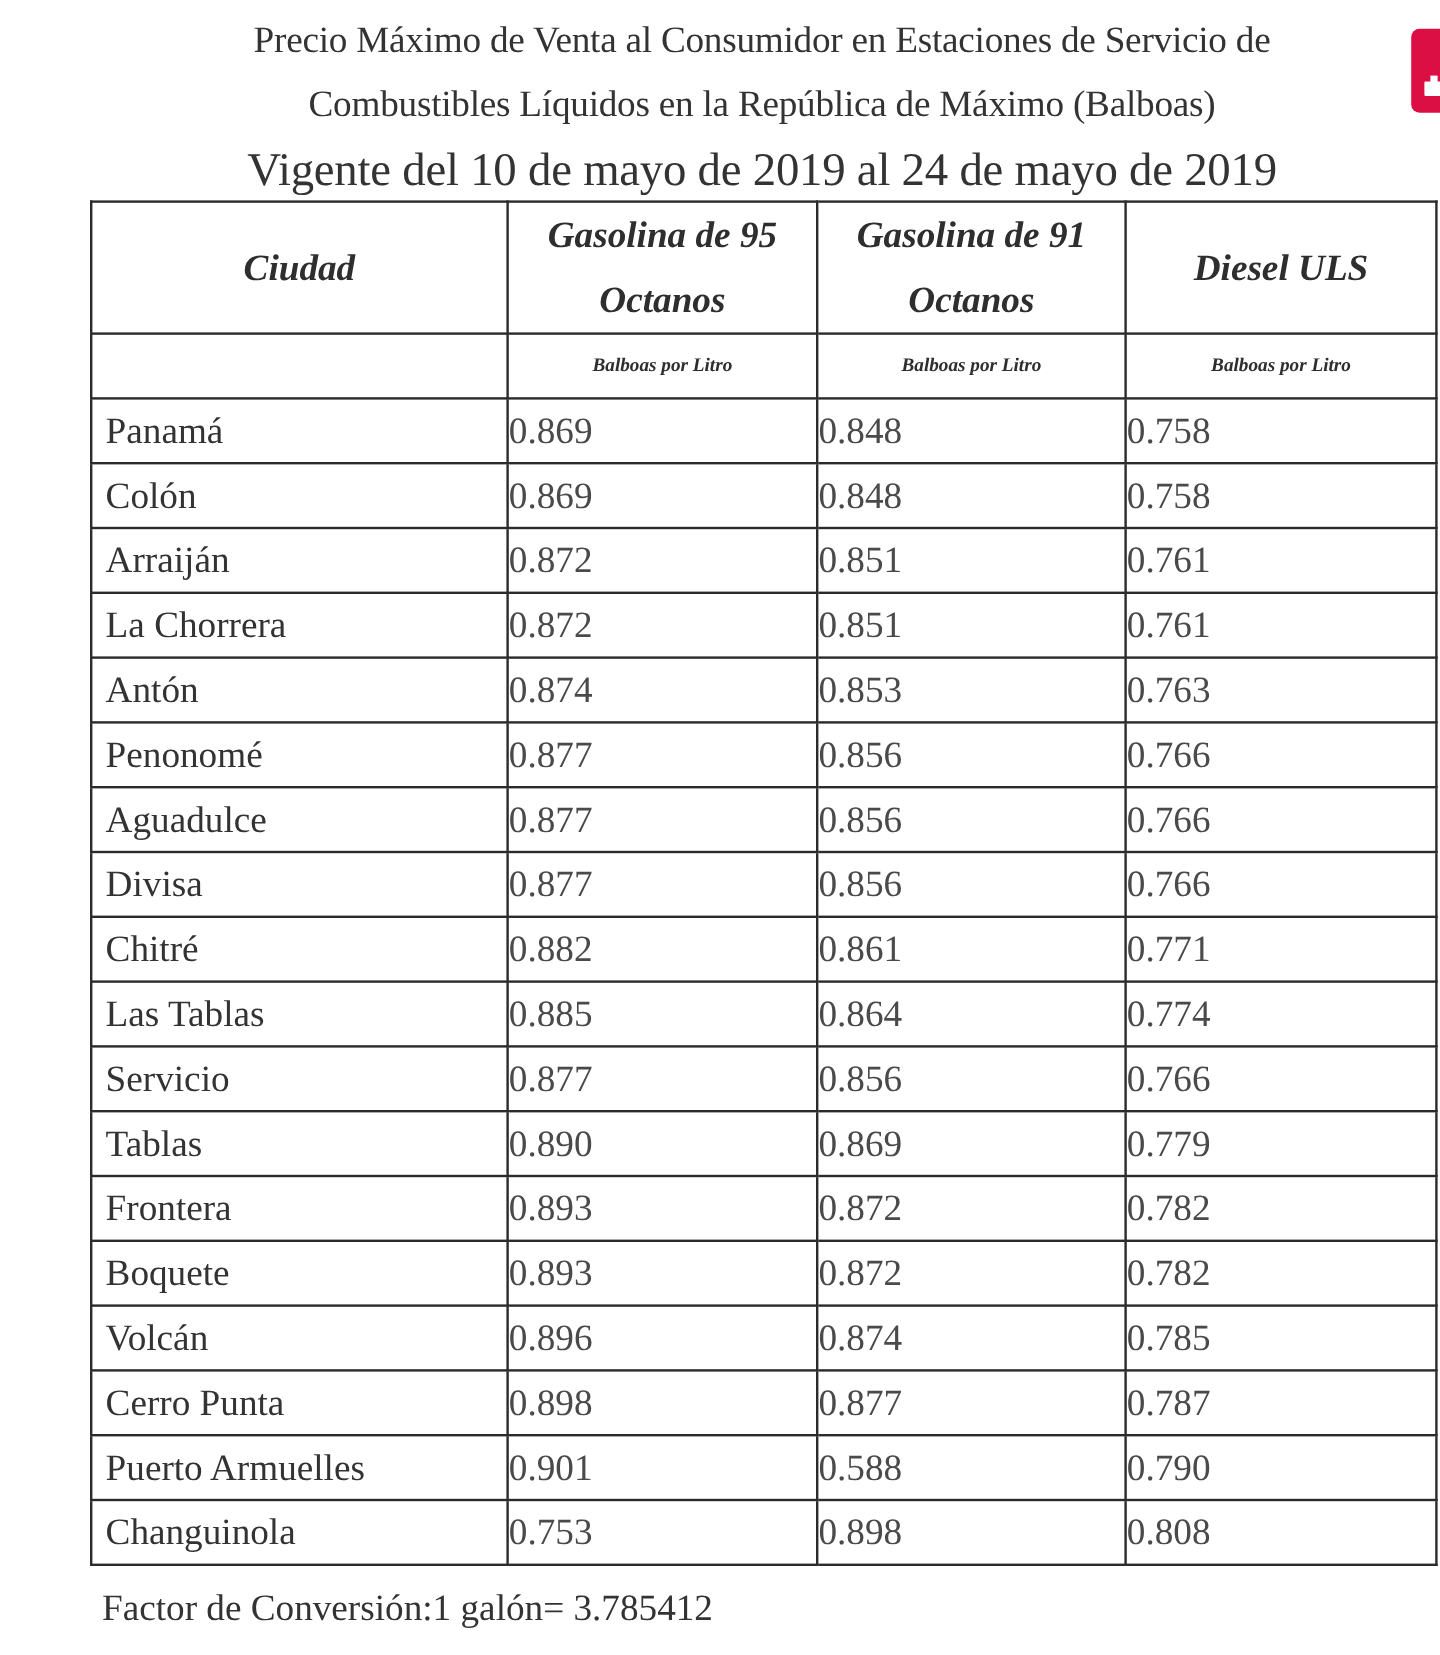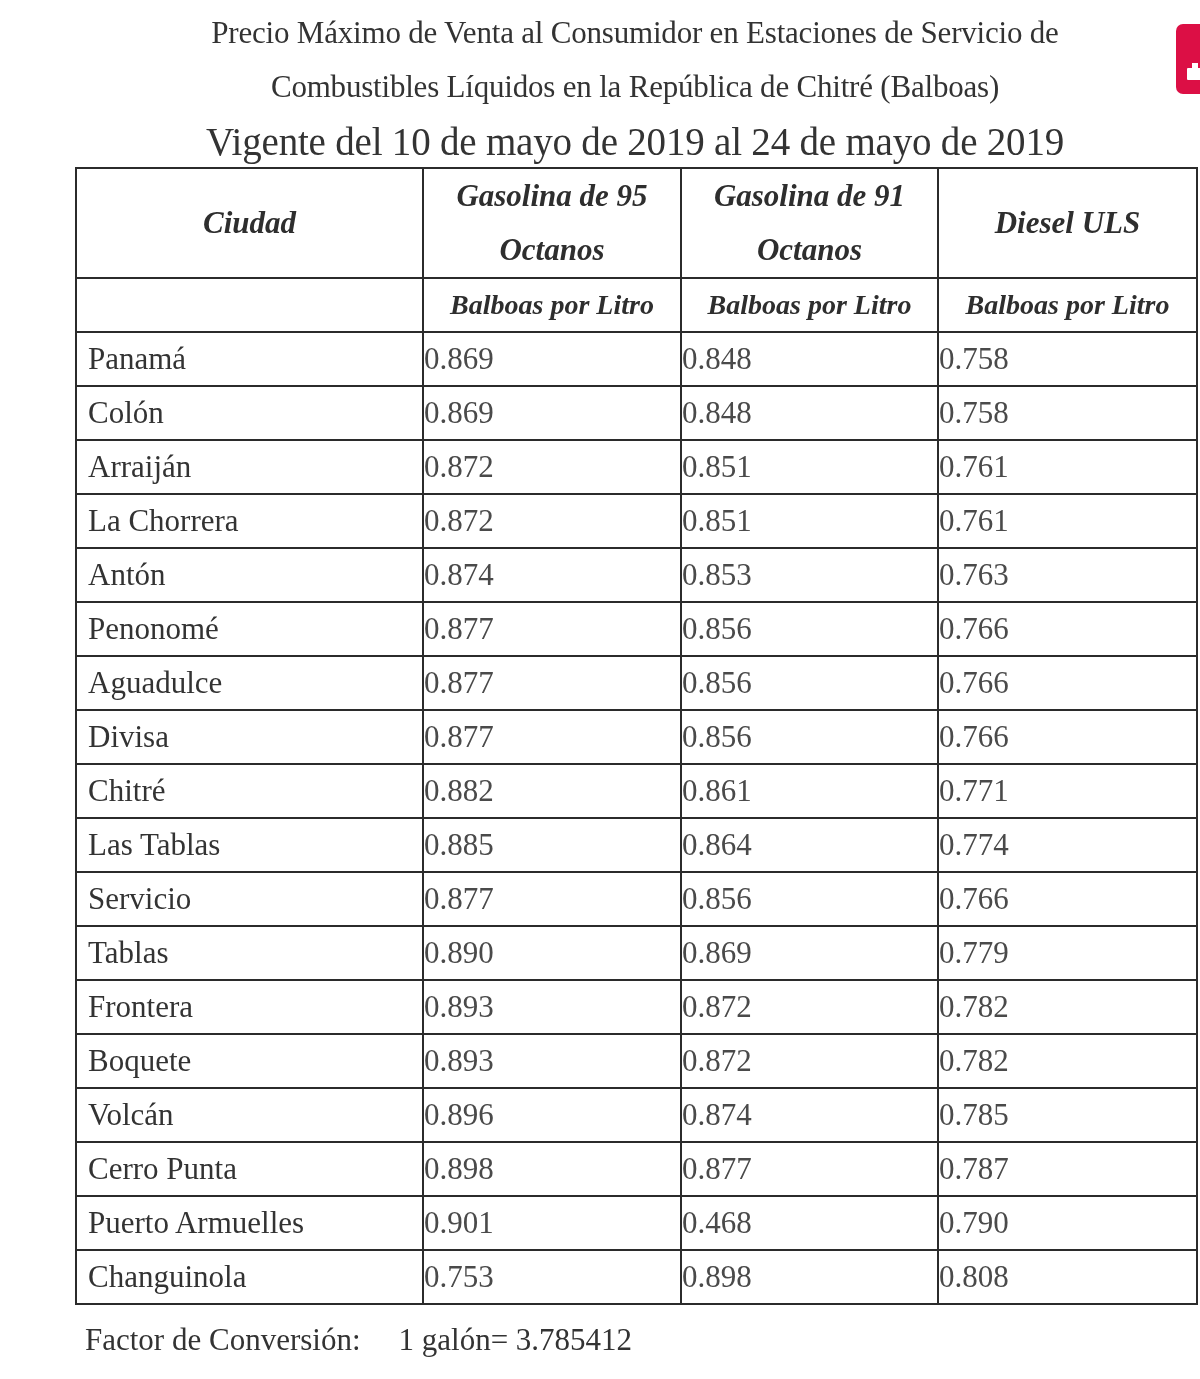--- a/index.html
+++ b/index.html
@@ -84,21 +84,21 @@
       font-weight: bold;
       font-size: 31px;
       line-height: 54px;
       color: #2e2e2e;
       text-align: center;
     }
     td.unit {
       height: 52px;
       font-style: italic;
       font-weight: bold;
-      font-size: 28px;
+      font-size: 16px;
       color: #2e2e2e;
       text-align: center;
       white-space: nowrap;
     }
     tr.data-row td {
       height: 52px;
       font-size: 31px;
       color: #333333;
     }
     td.city {
@@ -112,28 +112,28 @@
     }
 
     .footnote {
       position: absolute;
       left: 85px;
       top: 1322px;
       font-size: 31px;
       color: #333333;
       white-space: nowrap;
     }
-    .footnote .label { margin-right: 38px; }
+    .footnote .label { }
   </style>
 </head>
 <body>
 
 <div class="title-block">
   <div class="title-line">Precio Máximo de Venta al Consumidor en Estaciones de Servicio de</div>
-  <div class="title-line l2">Combustibles Líquidos en la República de Chitré (Balboas)</div>
+  <div class="title-line l2">Combustibles Líquidos en la República de Máximo (Balboas)</div>
   <div class="title-line validity">Vigente del 10 de mayo de 2019 al 24 de mayo de 2019</div>
 </div>
 
 <div class="corner-button">
   <span class="glyph"></span>
 </div>
 
 <table class="prices">
   <colgroup>
     <col class="c-city">
@@ -254,21 +254,21 @@
     </tr>
     <tr class="data-row">
       <td class="city">Cerro Punta</td>
       <td class="num">0.898</td>
       <td class="num">0.877</td>
       <td class="num">0.787</td>
     </tr>
     <tr class="data-row">
       <td class="city">Puerto Armuelles</td>
       <td class="num">0.901</td>
-      <td class="num">0.468</td>
+      <td class="num">0.588</td>
       <td class="num">0.790</td>
     </tr>
     <tr class="data-row">
       <td class="city">Changuinola</td>
       <td class="num">0.753</td>
       <td class="num">0.898</td>
       <td class="num">0.808</td>
     </tr>
   </tbody>
 </table>

